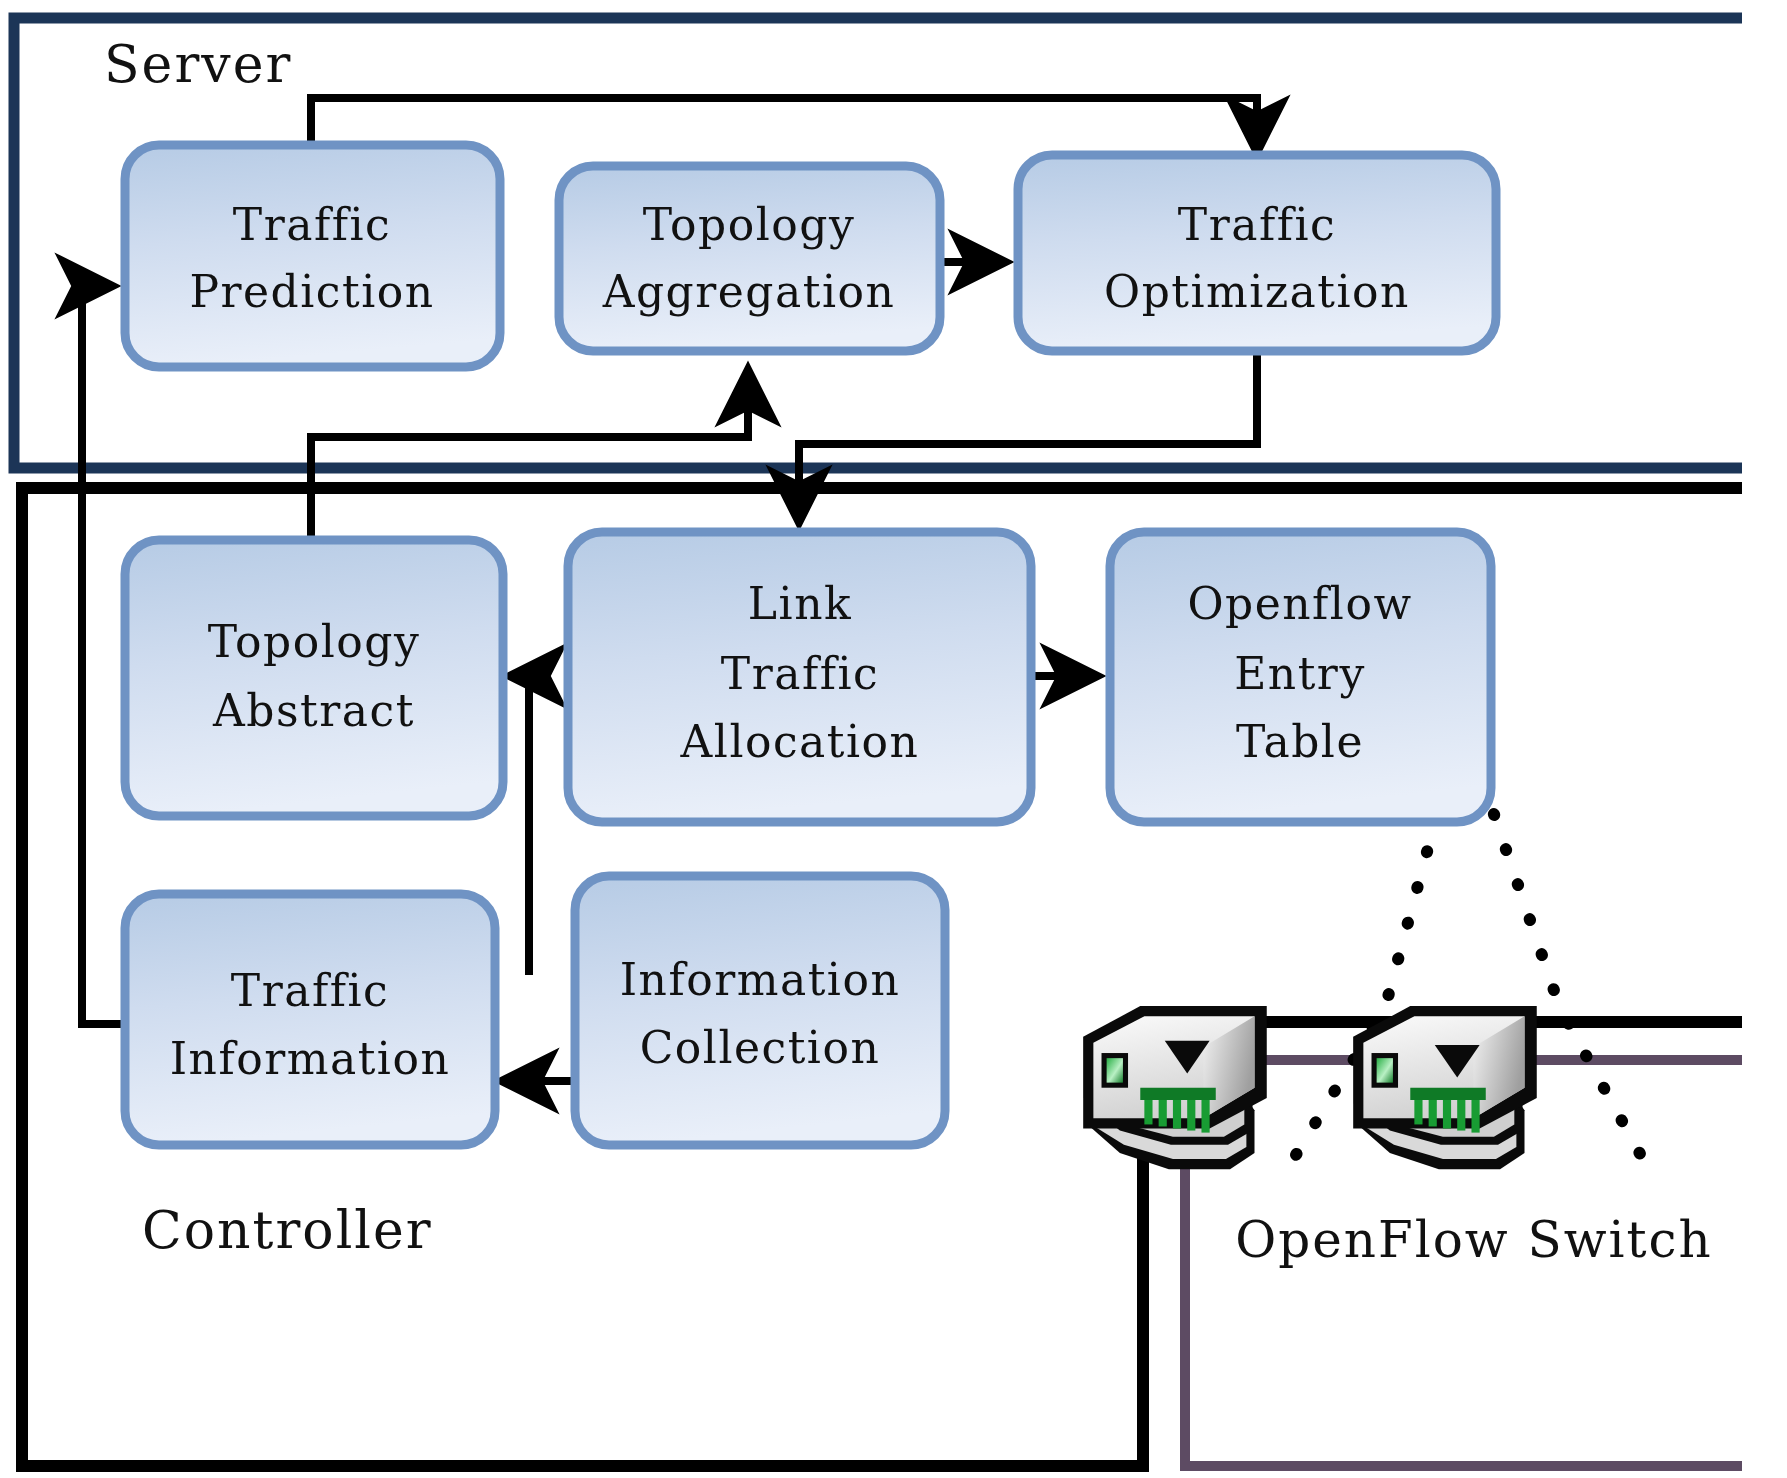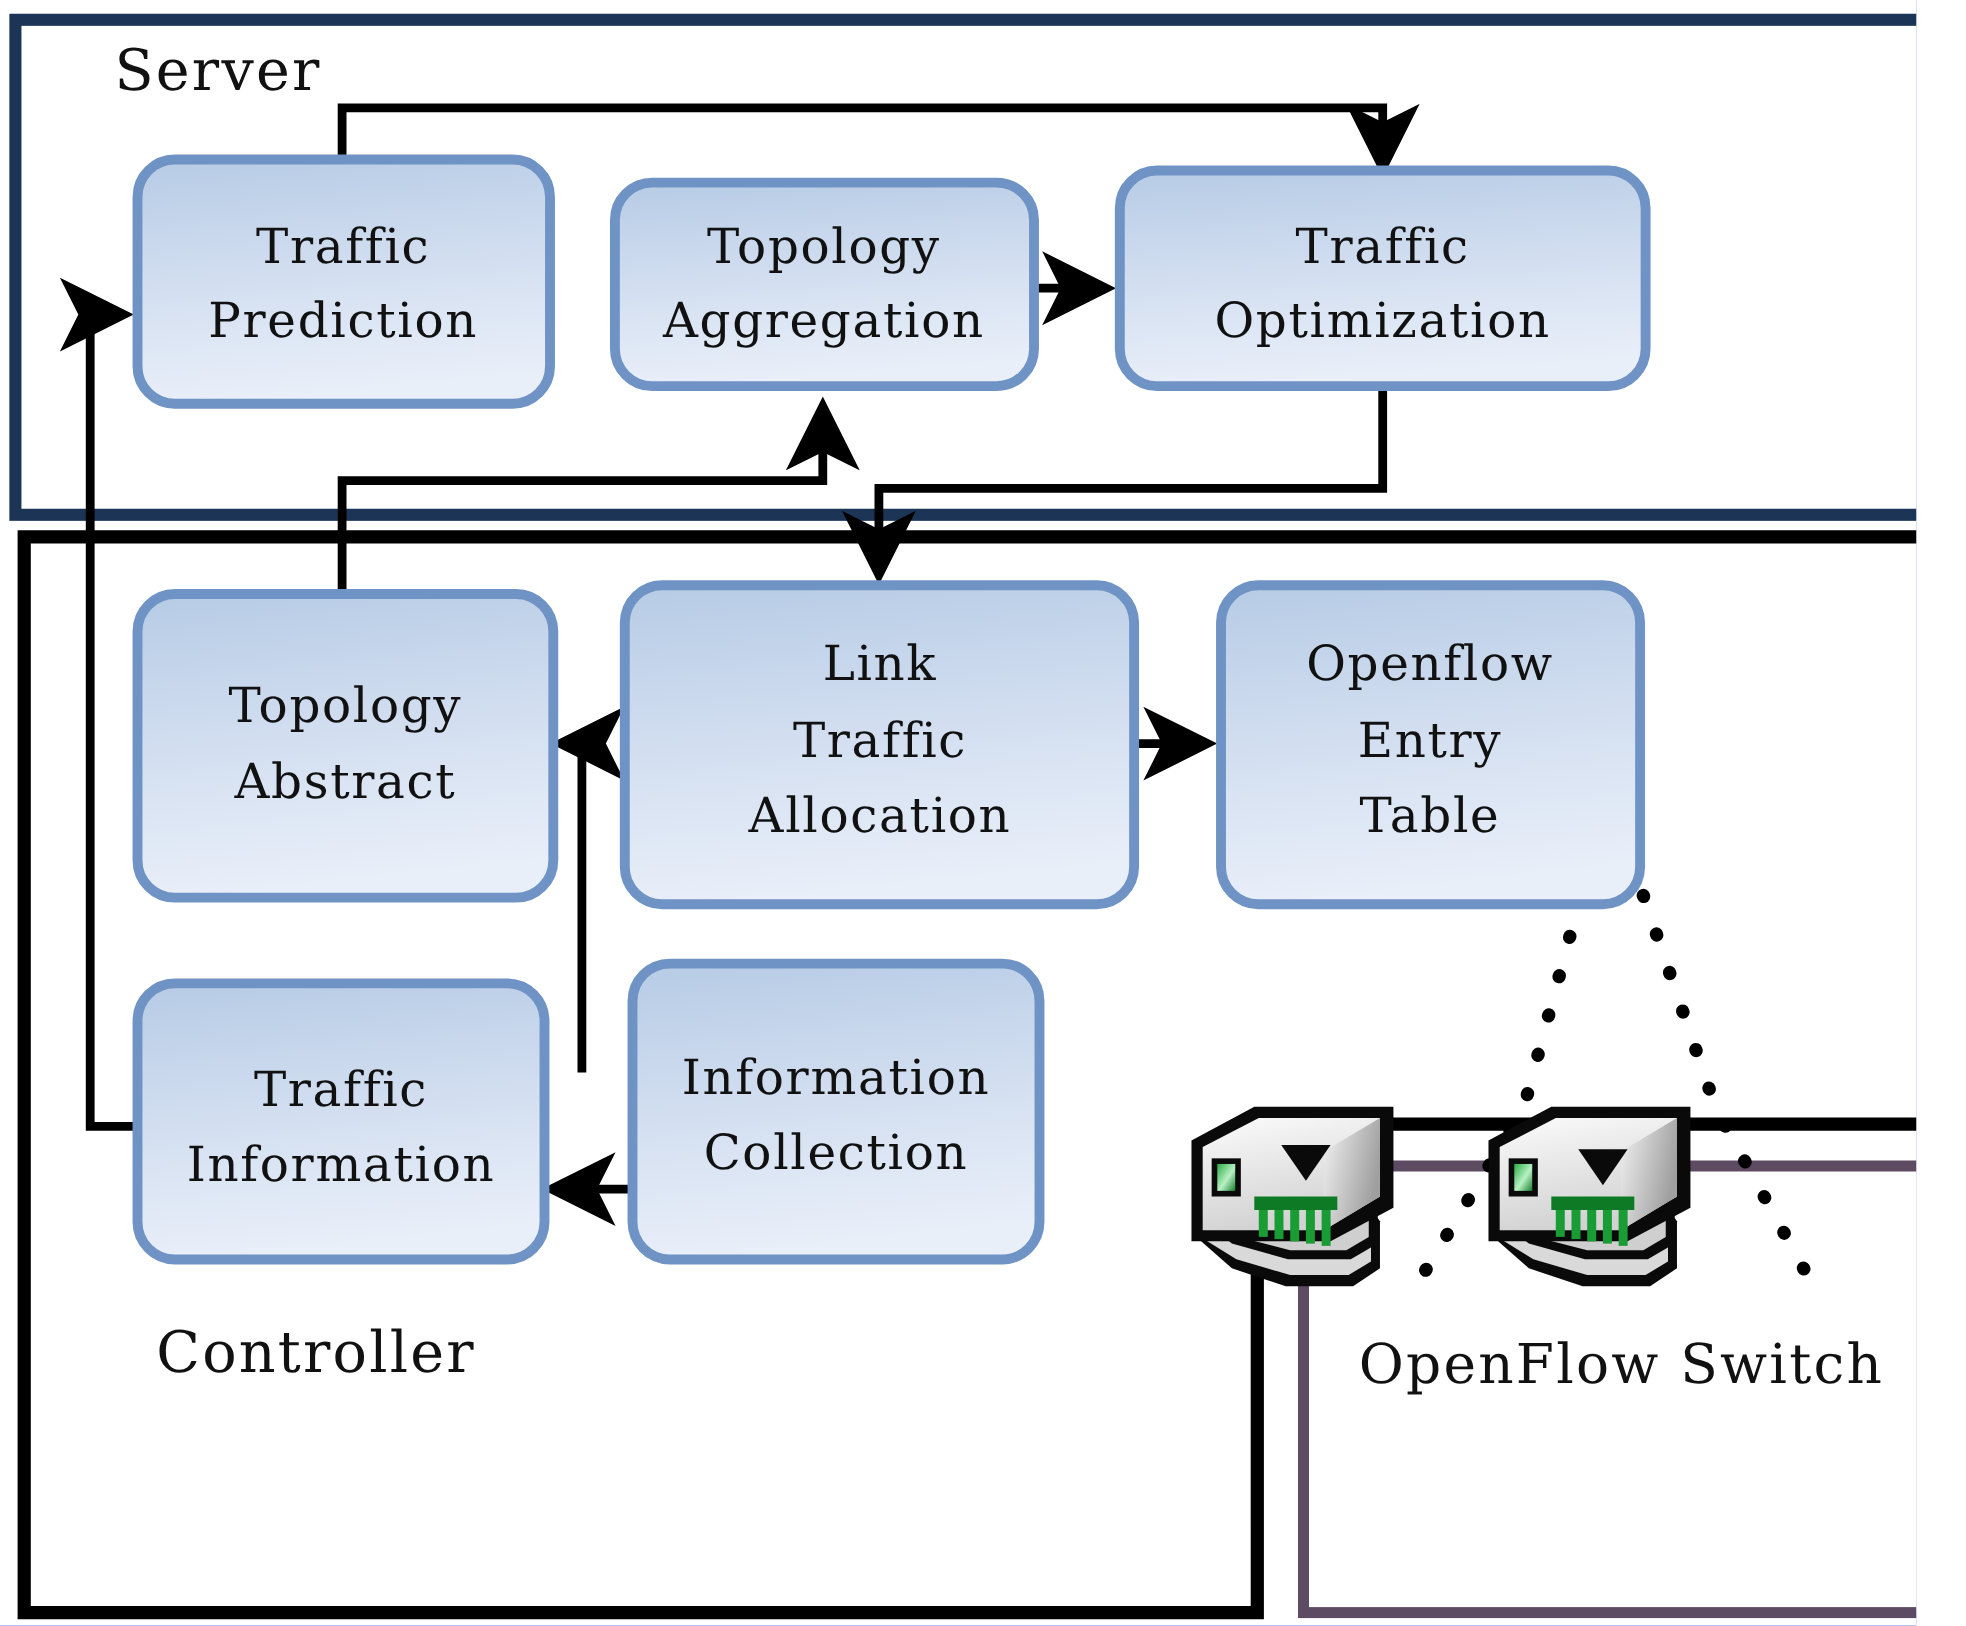--- a/index.html
+++ b/index.html
@@ -1,17 +1,17 @@
 <!DOCTYPE html>
 <html><head>
 <meta charset="utf-8">
 <style>
   html,body{margin:0;padding:0;background:#ffffff;}
   body{width:1787px;height:1478px;font-family:"DejaVu Serif",serif;}
-  #stage{position:relative;width:1742px;height:1478px;overflow:hidden;background:#1d4ed8;}
+  #stage{position:relative;width:1742px;height:1478px;overflow:hidden;background:#737373;}
   svg.diagram{position:absolute;left:0;top:0;width:1787px;height:1478px;}
   .node-label{
     font-family:"DejaVu Serif",serif;
     font-size:44px;
     fill:#111111;
     text-anchor:middle;
     letter-spacing:1.5px;
     dominant-baseline:middle;
   }
   .zone-label{

